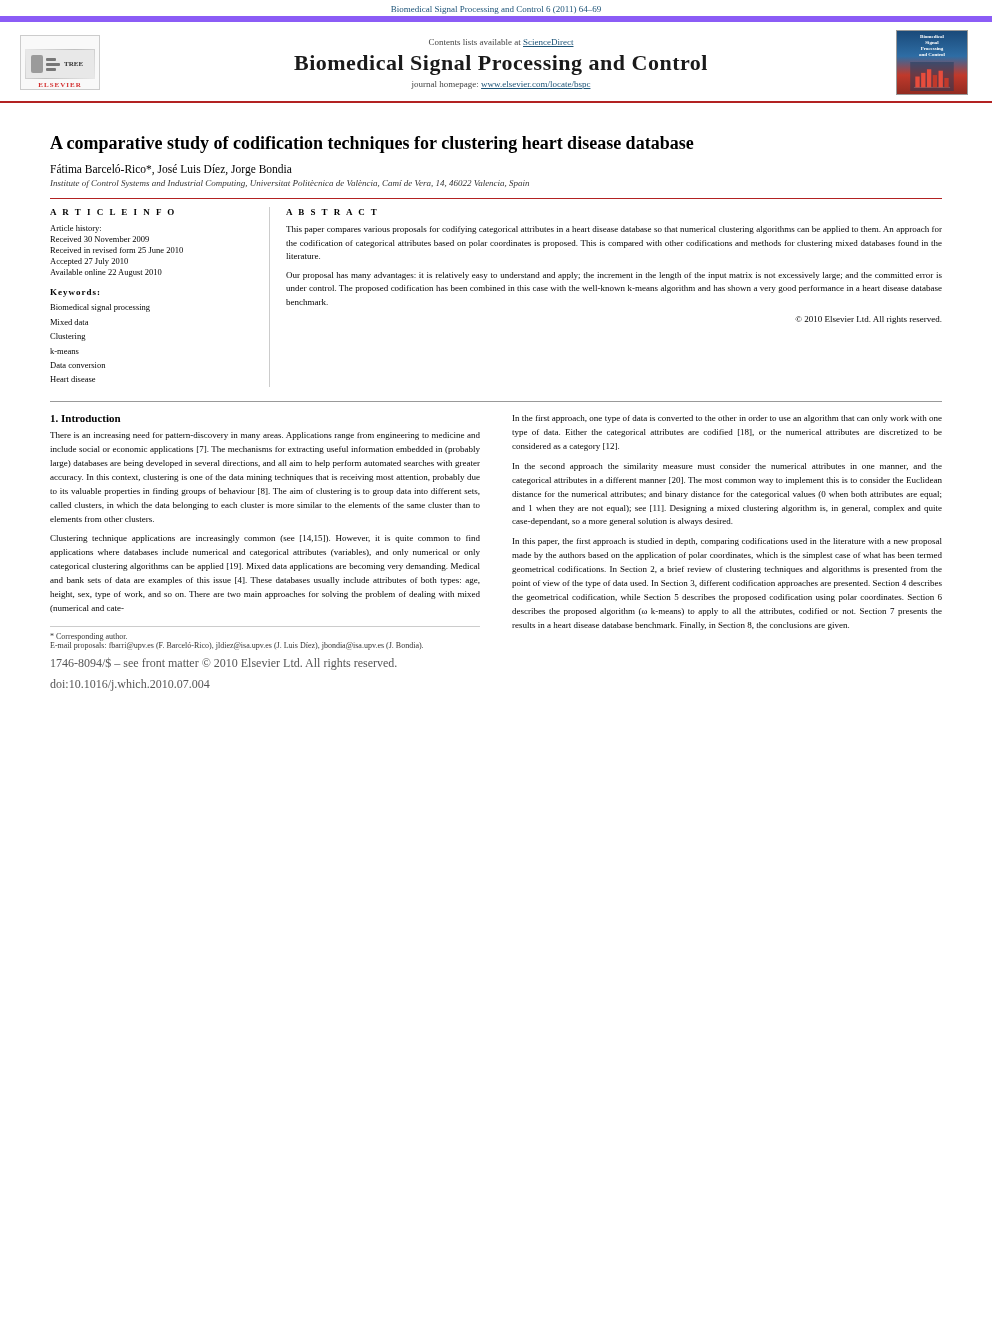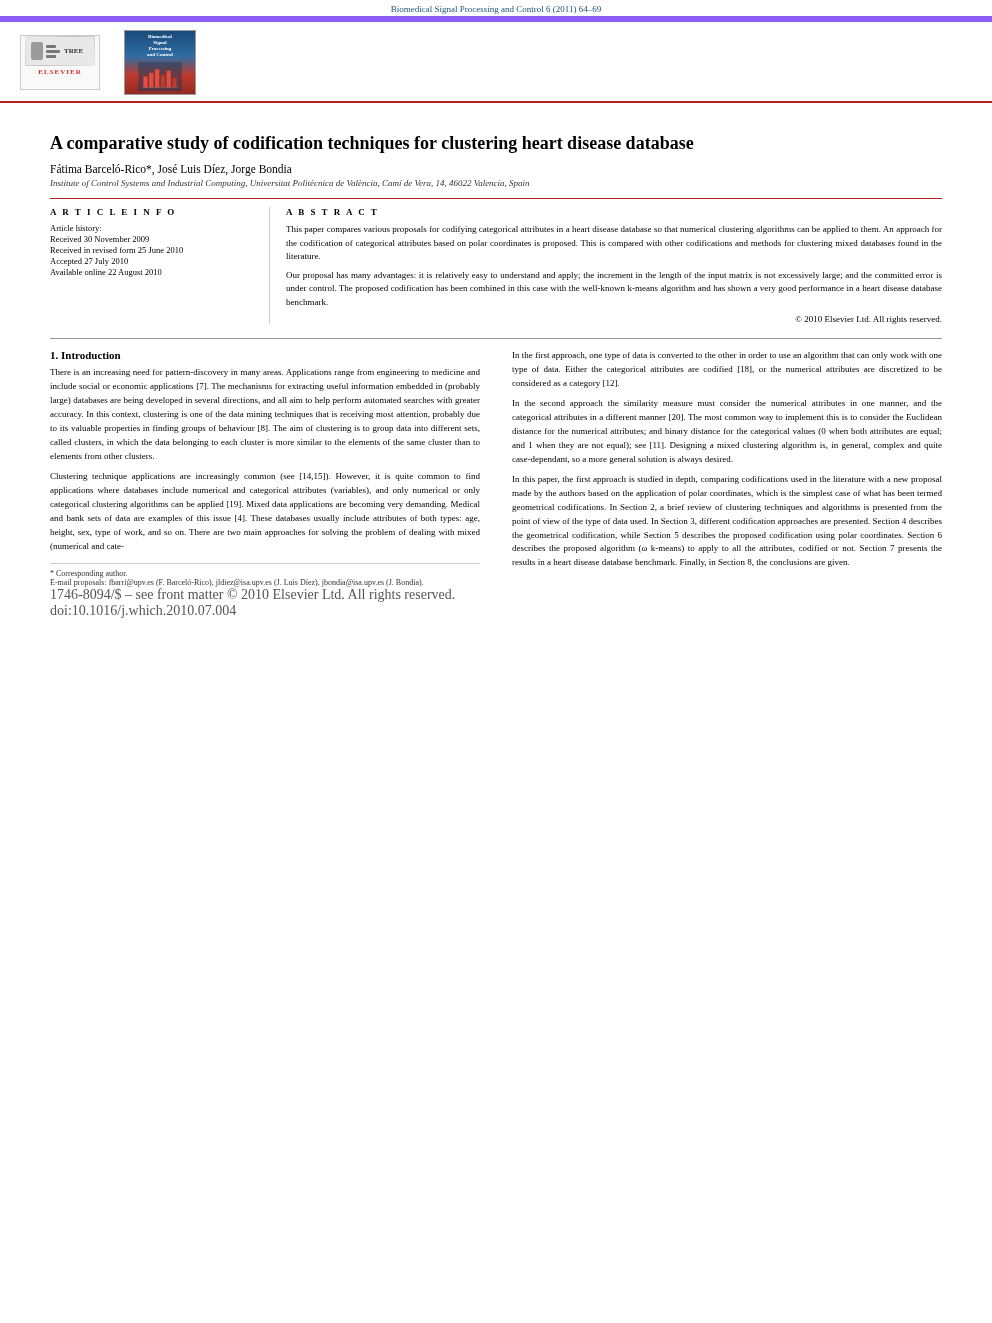--- a/index.html
+++ b/index.html
@@ -34,21 +34,21 @@
       align-items: center;
       flex: 0 0 90px;
     }
     .elsevier-logo {
       width: 80px;
       height: 55px;
       border: 1px solid #ccc;
       display: flex;
       flex-direction: column;
       align-items: center;
-      justify-content: flex-start;
+      justify-content: flex-end;
       font-size: 7px;
       color: #555;
       background: #f9f9f9;
     }
     .elsevier-logo .elsevier-img {
       width: 70px;
       height: 30px;
       background: linear-gradient(135deg, #e8e8e8 0%, #c0c0c0 50%, #e8e8e8 100%);
       display: flex;
       align-items: center;
@@ -247,23 +247,23 @@
     
     .footnote-area {
       border-top: 1px solid #ccc;
       margin-top: 10px;
       padding-top: 5px;
       font-size: 8px;
       color: #333;
     }
 
     .doi-line {
-      font-size: 14px;
+      font-size: 12px;
       color: #555;
-      margin-top: 0;
+      margin-top: 6px;
     }
   </style>
 </head>
 <body>
 
 <div class="top-bar">
   <span>Biomedical Signal Processing and Control 6 (2011) 64–69</span>
 </div>
 
 <div class="journal-header">
@@ -276,20 +276,31 @@
           <rect x="20" y="8" width="10" height="3" rx="1" fill="#777"></rect>
           <rect x="20" y="13" width="14" height="3" rx="1" fill="#777"></rect>
           <rect x="20" y="18" width="10" height="3" rx="1" fill="#777"></rect>
           <text x="38" y="16" font-size="7" fill="#333" font-weight="bold">TREE</text>
         </svg>
       </div>
       <div class="elsevier-text">ELSEVIER</div>
     </div>
   </div>
 
+  <div class="journal-header-center">
+    <div class="contents-line">
+      <span>Contents lists available at</span>
+      <a href="#" style="color:#1a5276;">ScienceDirect</a>
+    </div>
+    <div class="journal-title">Biomedical Signal Processing and Control</div>
+    <div class="journal-homepage">
+      <span>journal homepage:</span>
+      <a href="#" style="color:#1a5276;">www.elsevier.com/locate/bspc</a>
+    </div>
+  </div>
 
   <div class="journal-header-right">
     <div class="journal-cover-thumb">
       <div class="cover-title">Biomedical<br>Signal<br>Processing<br>and Control</div>
       <svg class="cover-chart" viewBox="0 0 60 40">
         <rect width="60" height="40" fill="#1a3a5c" opacity="0.5"></rect>
         <line x1="5" y1="35" x2="55" y2="35" stroke="#aaa" stroke-width="0.5"></line>
         <rect x="7" y="20" width="6" height="15" fill="#e74c3c"></rect>
         <rect x="15" y="15" width="6" height="20" fill="#e74c3c"></rect>
         <rect x="23" y="10" width="6" height="25" fill="#e74c3c"></rect>
@@ -327,20 +338,31 @@
           <span class="val">Received in revised form 25 June 2010</span>
         </div>
         <div class="row">
           <span class="val">Accepted 27 July 2010</span>
         </div>
         <div class="row">
           <span class="val">Available online 22 August 2010</span>
         </div>
       </div>
 
+      <div class="keywords-section">
+        <div class="keywords-label">Keywords:</div>
+        <div class="keyword-list">
+          <div>Biomedical signal processing</div>
+          <div>Mixed data</div>
+          <div>Clustering</div>
+          <div>k-means</div>
+          <div>Data conversion</div>
+          <div>Heart disease</div>
+        </div>
+      </div>
     </div>
 
     <div class="col-right">
       <div class="section-label">A B S T R A C T</div>
       <div class="abstract-text">
         <p>This paper compares various proposals for codifying categorical attributes in a heart disease database so that numerical clustering algorithms can be applied to them. An approach for the codification of categorical attributes based on polar coordinates is proposed. This is compared with other codifications and methods for clustering mixed databases found in the literature.</p>
         <p>Our proposal has many advantages: it is relatively easy to understand and apply; the increment in the length of the input matrix is not excessively large; and the committed error is under control. The proposed codification has been combined in this case with the well-known k-means algorithm and has shown a very good performance in a heart disease database benchmark.</p>
       </div>
       <div class="copyright">© 2010 Elsevier Ltd. All rights reserved.</div>
     </div>

